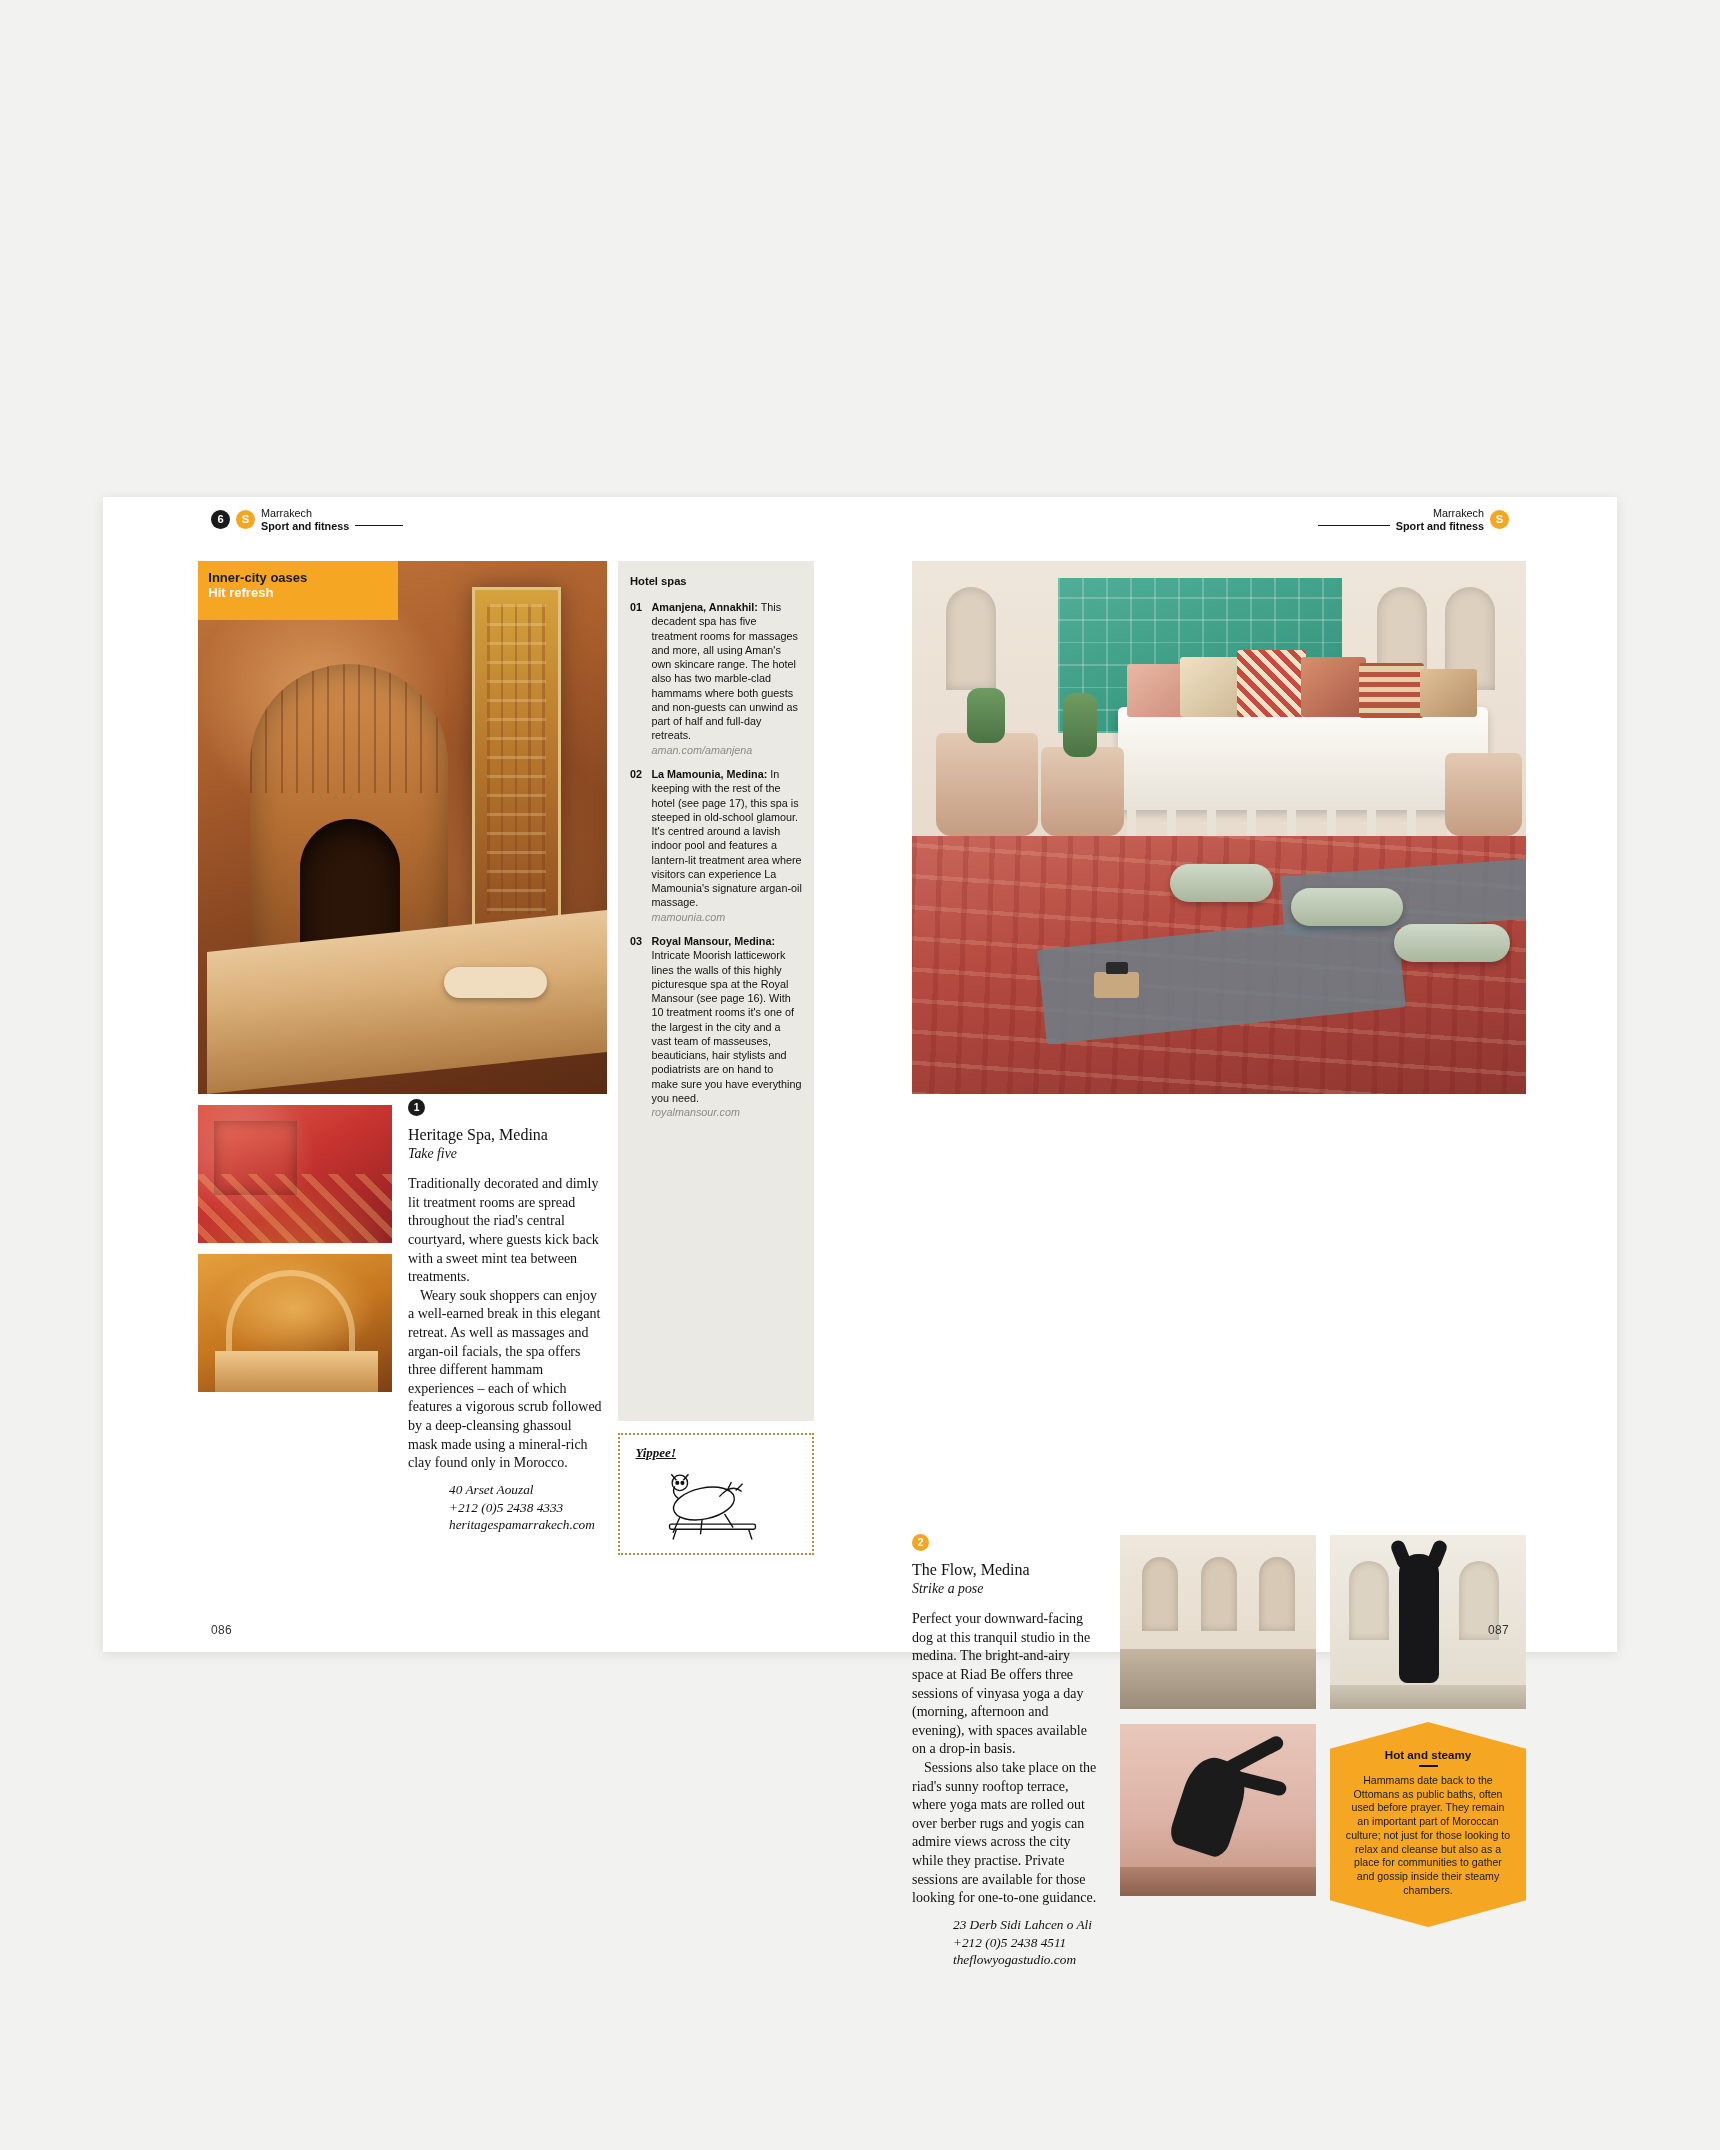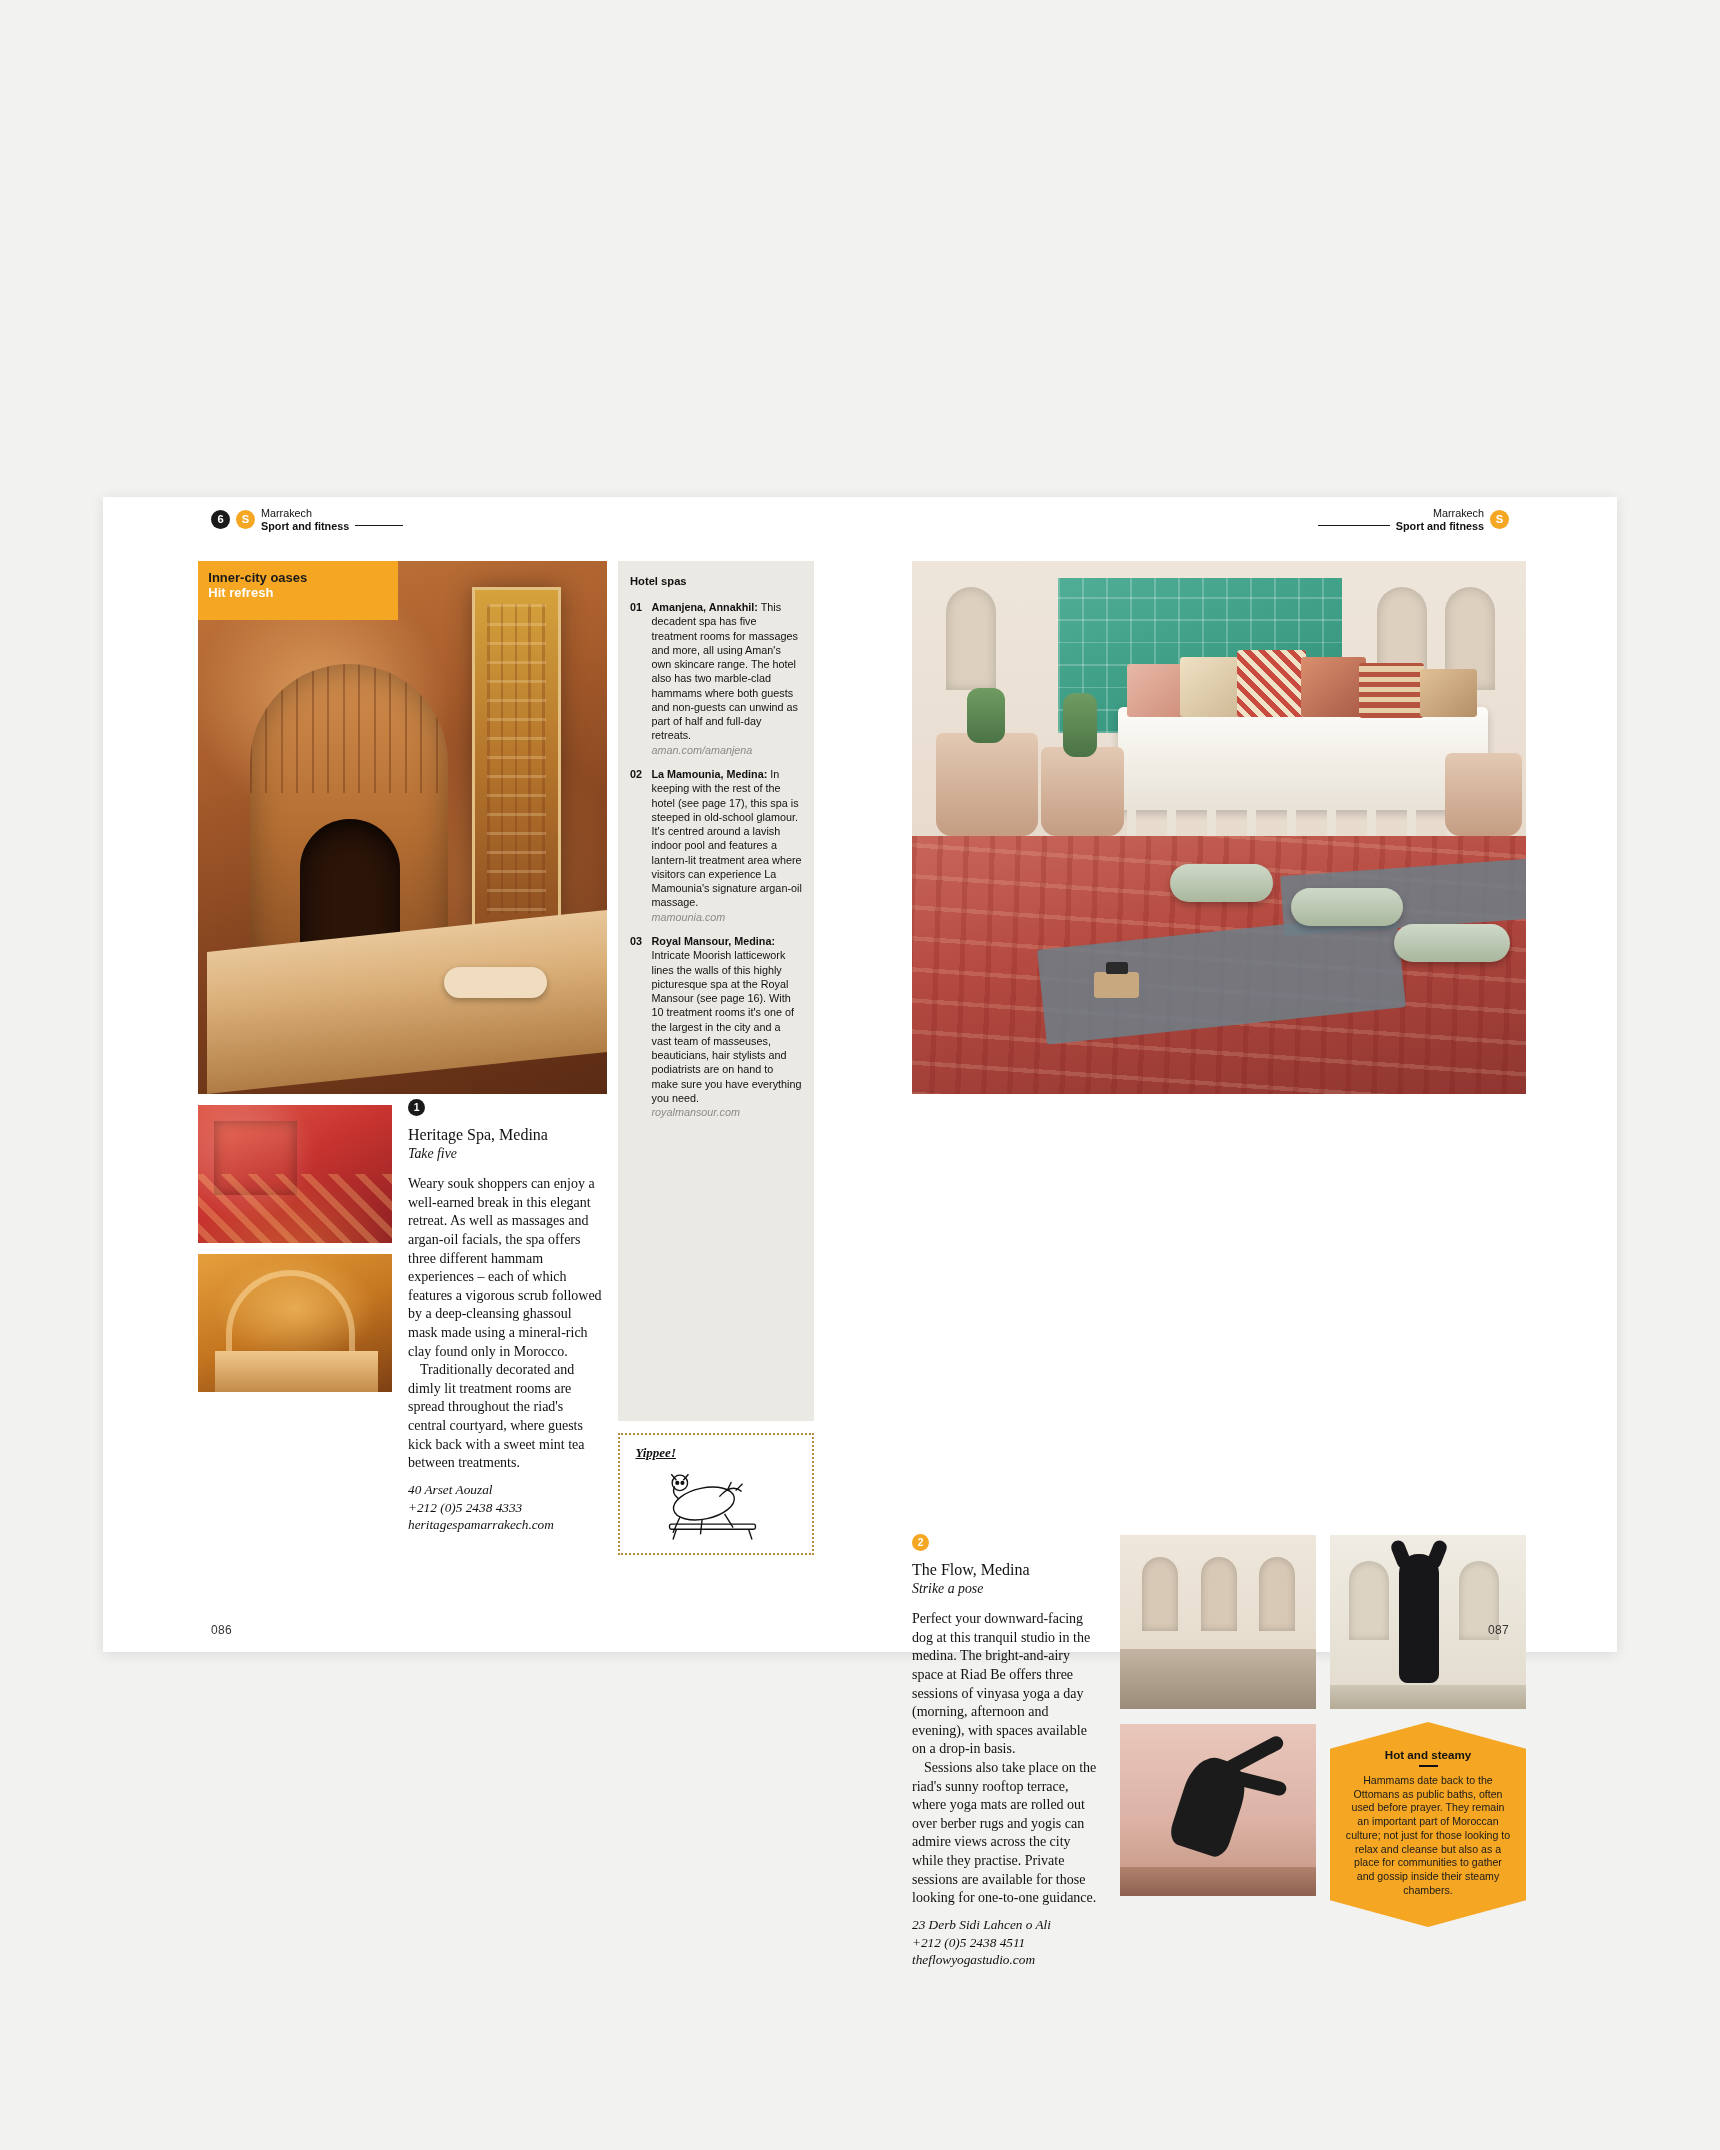--- a/index.html
+++ b/index.html
@@ -261,20 +261,21 @@
   }
   .entry-body p { margin: 0; }
   .entry-body p + p { text-indent: 12px; margin-top: 0; }
   .entry-contact {
     font-family: "Liberation Serif", serif;
     font-style: italic;
     font-size: 13.3px;
     line-height: 1.3;
     color: #111;
     margin-top: 8.6px;
+    margin-left: 41px;
   }
 
   
   .grey-box {
     position: absolute;
     left: 515px;
     top: 64px;
     width: 196px;
     height: 860px;
     background: #ebe9e4;
@@ -549,22 +550,22 @@
     <div class="lp-photo-2">
       <div class="arch2"></div>
       <div class="bed2"></div>
     </div>
 
     <div class="col-left-text">
       <div class="num-badge-dark">1</div>
       <div class="entry-title">Heritage Spa, Medina</div>
       <div class="entry-sub">Take five</div>
       <div class="entry-body">
+        <p>Traditionally decorated and dimly lit treatment rooms are spread throughout the riad's central courtyard, where guests kick back with a sweet mint tea between treatments.</p>
         <p>Weary souk shoppers can enjoy a well-earned break in this elegant retreat. As well as massages and argan-oil facials, the spa offers three different hammam experiences – each of which features a vigorous scrub followed by a deep-cleansing ghassoul mask made using a mineral-rich clay found only in Morocco.</p>
-        <p>Traditionally decorated and dimly lit treatment rooms are spread throughout the riad's central courtyard, where guests kick back with a sweet mint tea between treatments.</p>
       </div>
       <div class="entry-contact">
         <div>40 Arset Aouzal</div>
         <div>+212 (0)5 2438 4333</div>
         <div>heritagespamarrakech.com</div>
       </div>
     </div>
 
     <div class="grey-box"></div>
     <div class="tab-flag"></div>

